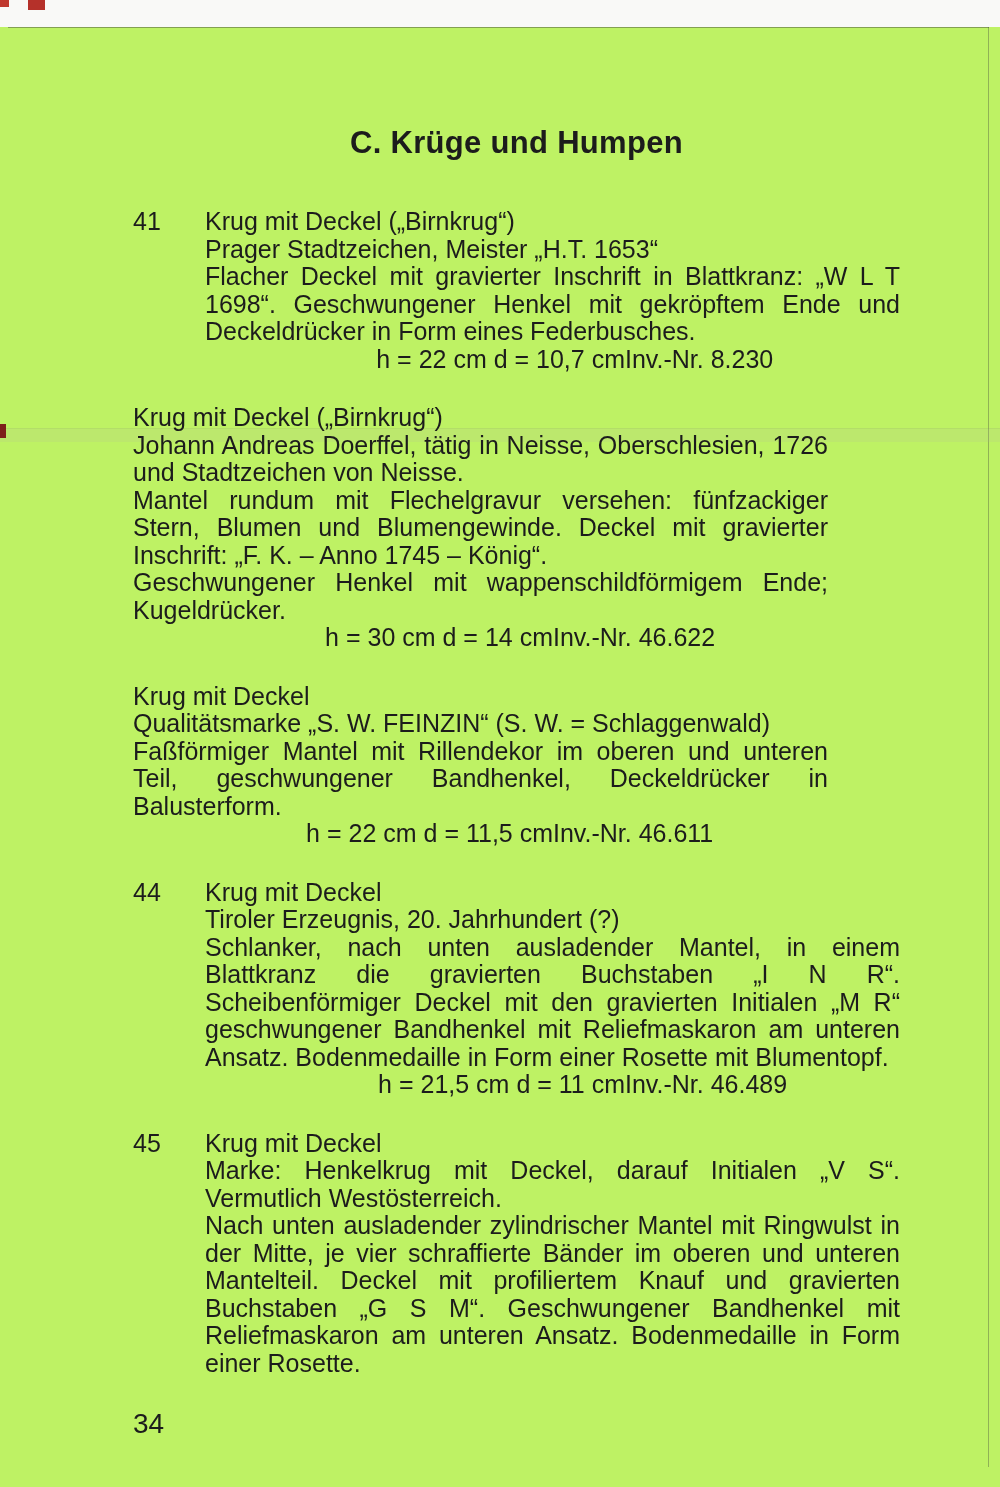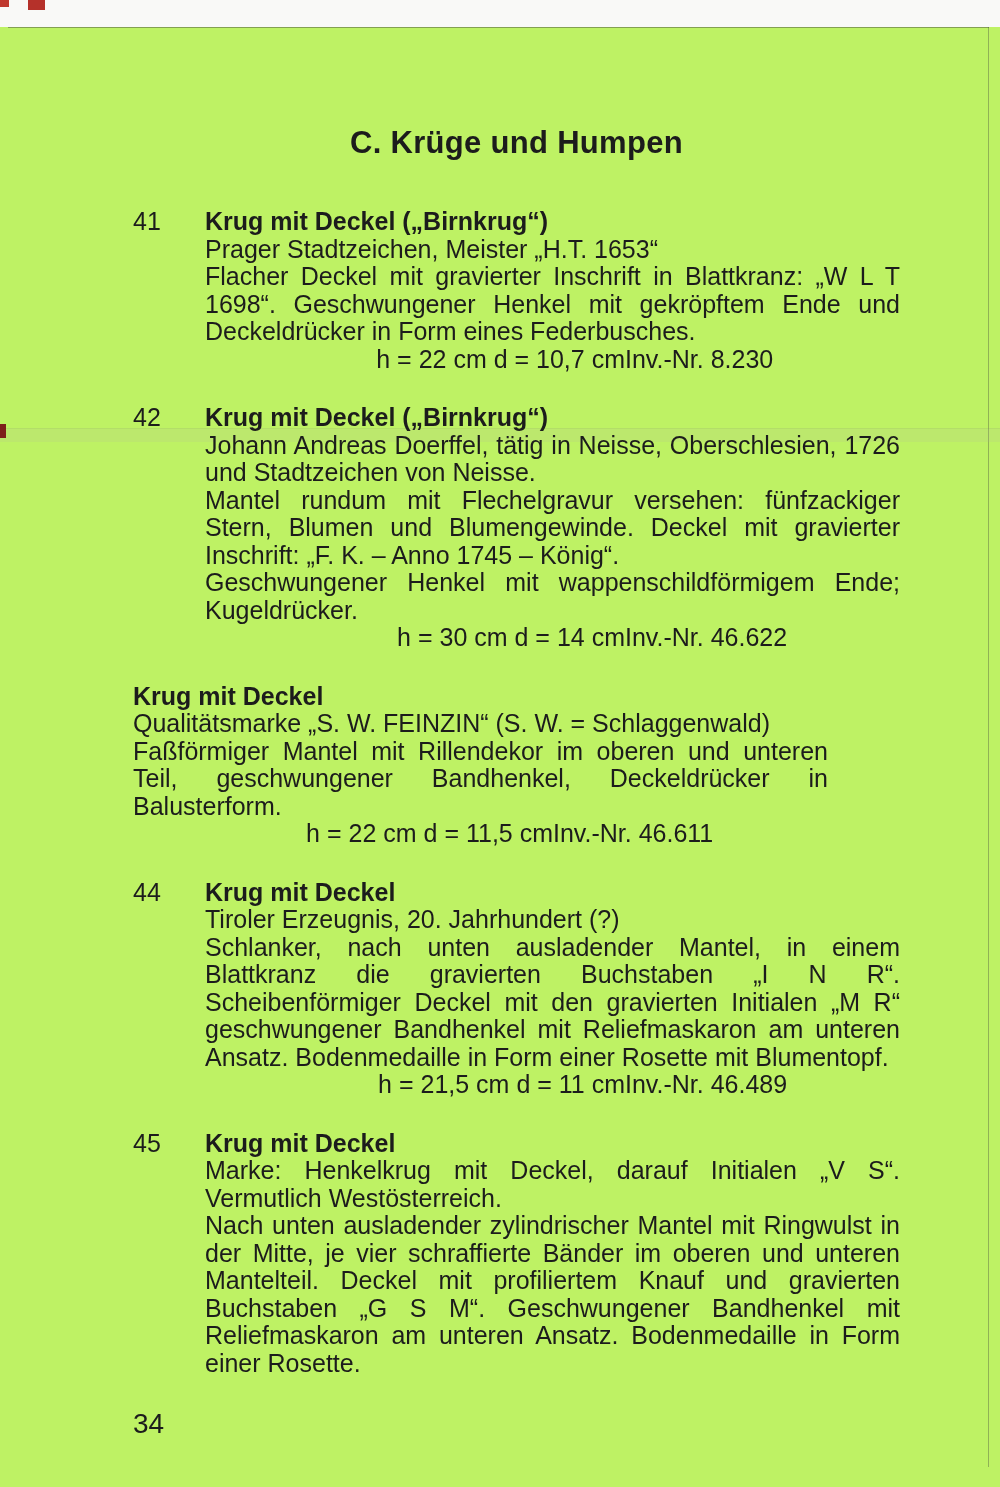--- a/index.html
+++ b/index.html
@@ -84,21 +84,21 @@
     width: 72px;
     flex: 0 0 72px;
   }
   .entry-text {
     width: 695px;
     flex: 0 0 695px;
     text-align: justify;
     hyphens: auto;
   }
   .entry-title {
-    font-weight: bold;
+    font-weight: normal;
   }
   .entry-paragraph {
     margin: 0;
   }
   .dims-row {
     display: flex;
     text-align: right;
   }
   .dims {
     width: 420px;
@@ -138,21 +138,20 @@
               <p class="entry-paragraph">Flacher Deckel mit gravierter Inschrift in Blattkranz: „W L T 1698“. Geschwungener Henkel mit gekröpftem Ende und Deckeldrücker in Form eines Federbusches.</p>
             </div>
       <div class="dims-row">
         <span class="dims">h = 22 cm d = 10,7 cm</span>
         <span class="inv-nr">Inv.-Nr. 8.230</span>
       </div>
     </div>
   </div>
 
   <div class="entry">
-    <div class="entry-number">42</div>
     <div class="entry-text">
       <div class="entry-title">Krug mit Deckel („Birnkrug“)</div>
       <div>
               <p class="entry-paragraph">Johann Andreas Doerffel, tätig in Neisse, Oberschlesien, 1726 und Stadtzeichen von Neisse.</p>
               <p class="entry-paragraph">Mantel rundum mit Flechelgravur versehen: fünfzackiger Stern, Blumen und Blumengewinde. Deckel mit gravierter Inschrift: „F. K. – Anno 1745 – König“.</p>
               <p class="entry-paragraph">Geschwungener Henkel mit wappenschildförmigem Ende; Kugeldrücker.</p>
             </div>
       <div class="dims-row">
         <span class="dims">h = 30 cm d = 14 cm</span>
         <span class="inv-nr">Inv.-Nr. 46.622</span>

